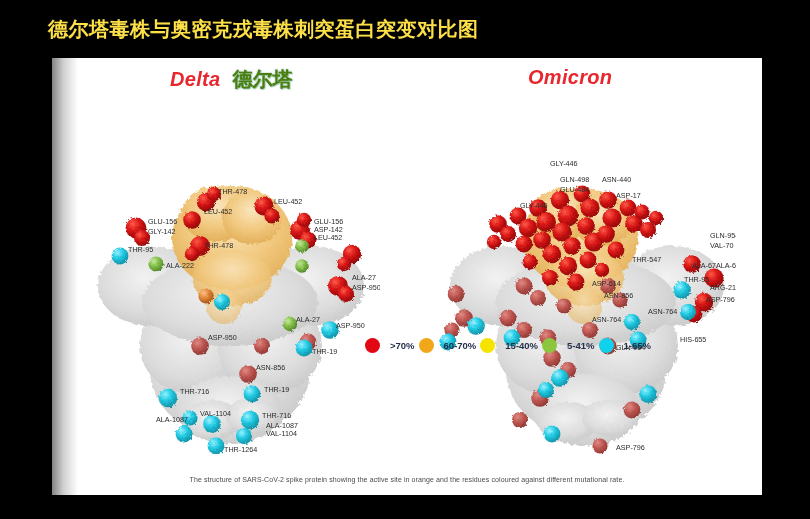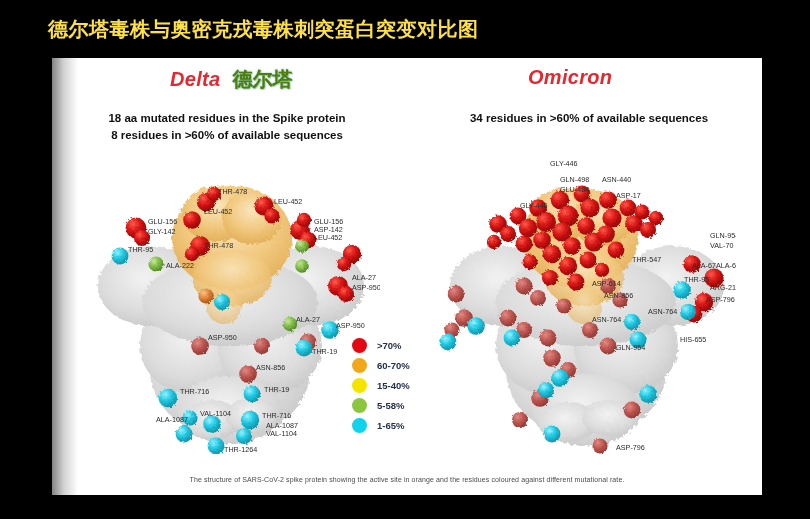--- a/index.html
+++ b/index.html
@@ -102,24 +102,24 @@
     height: 300px;
   }
   #structure-delta   { left: 28px; }
   #structure-omicron { left: 384px; }
 
   .structure svg { display: block; }
 
   
   #legend {
     position: absolute;
-    left: 300px;
+    left: 313px;
     top: 279px;
     display: flex;
-    flex-direction: column;
+    flex-direction: row;
     gap: 4px;
   }
   .legend-row {
     display: flex;
     align-items: center;
     gap: 10px;
     height: 16px;
   }
   .legend-dot {
     width: 15px; height: 15px;
@@ -165,27 +165,22 @@
 
     <div class="variant-head" id="head-delta">
       <span class="variant-en">Delta</span>
       <span class="variant-zh">德尔塔</span>
     </div>
 
     <div class="variant-head" id="head-omicron">
       <span class="variant-en">Omicron</span>
     </div>
 
-    <div class="stats" id="stats-delta">
-      <div>18 aa mutated residues in the Spike protein</div>
-      <div>8 residues in &gt;60% of available sequences</div>
-    </div>
 
     <div class="stats" id="stats-omicron">
-      <div>34 residues in &gt;60% of available sequences</div>
     </div>
 
     <div class="structure" id="structure-delta">
       <svg viewBox="0 0 150 150" width="300" height="300">
         <defs>
           <radialGradient id="d-grey" cx="45%" cy="40%" r="70%">
             <stop offset="0%" stop-color="#f2f2f2"></stop>
             <stop offset="60%" stop-color="#dcdcdc"></stop>
             <stop offset="100%" stop-color="#c4c4c4"></stop>
           </radialGradient>
@@ -470,21 +465,21 @@
       <div class="legend-row">
         <span class="legend-dot" style="background:#f2a71b"></span>
         <span class="legend-label">60-70%</span>
       </div>
       <div class="legend-row">
         <span class="legend-dot" style="background:#f5e400"></span>
         <span class="legend-label">15-40%</span>
       </div>
       <div class="legend-row">
         <span class="legend-dot" style="background:#8cc63f"></span>
-        <span class="legend-label">5-58%</span>
+        <span class="legend-label">5-41%</span>
       </div>
       <div class="legend-row">
         <span class="legend-dot" style="background:#10d2ec"></span>
         <span class="legend-label">1-65%</span>
       </div>
     </div>
 
     <div id="caption">The structure of SARS-CoV-2 spike protein showing the active site in orange and the residues coloured against different mutational rate.</div>
 
   </div>

